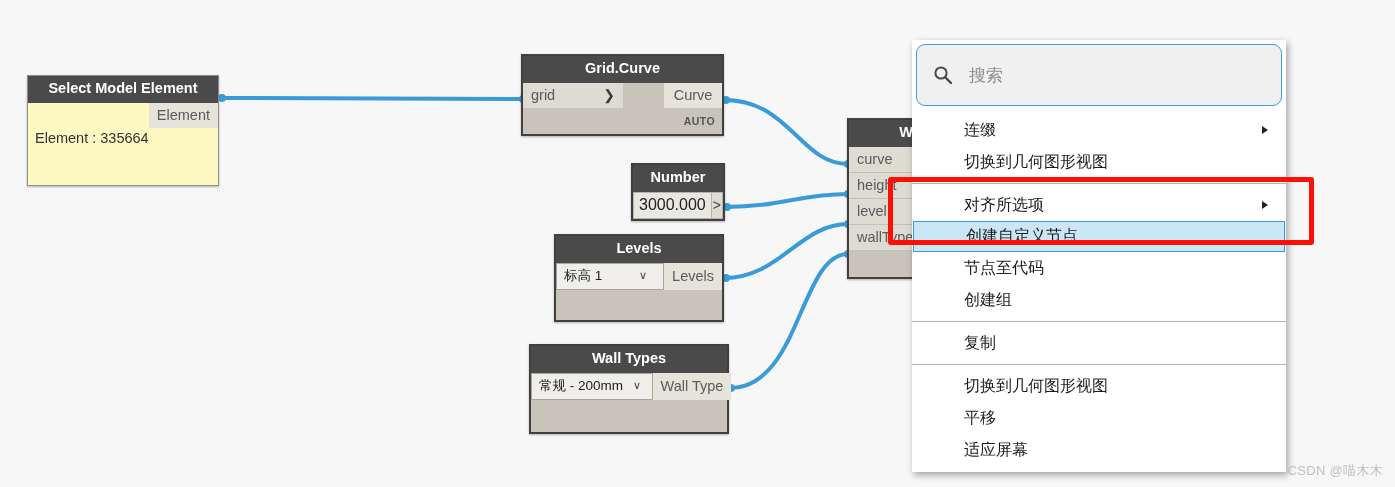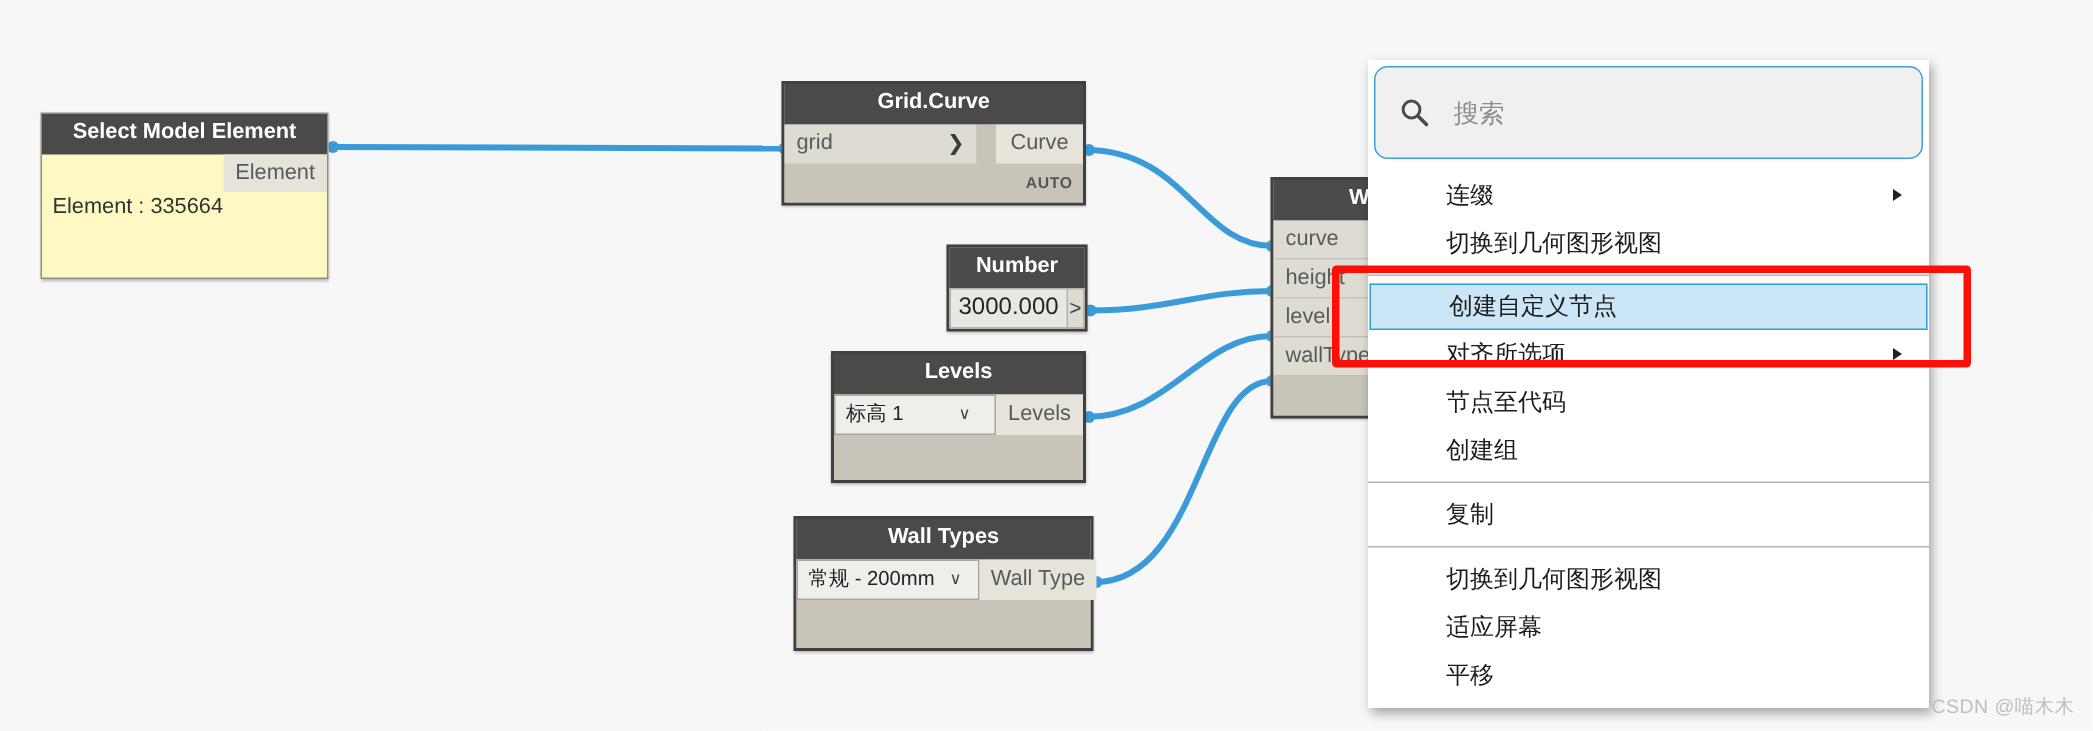--- a/index.html
+++ b/index.html
@@ -91,21 +91,21 @@
   #node-select .port-out { background: #e6e3db; }
   #node-select .elem-text {
     font-size: 14.5px;
     color: #333;
     padding: 2px 0 0 7px;
     height: 57px;
   }
 
   
   #node-gridcurve { left: 521px; top: 54px; width: 203px; }
-  #node-gridcurve .port-in { width: 128px; justify-content: space-between; }
+  #node-gridcurve .port-in { width: 100px; justify-content: space-between; align-items: flex-end; }
   #node-gridcurve .port-out { width: 58px; justify-content: center; }
 
   
   #node-number { left: 631px; top: 163px; width: 94px; }
   #node-number .num-val {
     background: #e9e7e1;
     border: 1px solid #b5b2aa;
     font-size: 16px; color: #222;
     padding: 3px 5px 4px 5px;
     flex: 1 1 auto;
@@ -347,57 +347,57 @@
         <span>连缀</span>
         <span class="arrow"></span>
       </div>
 
       <div class="menu-item">
         <span>切换到几何图形视图</span>
       </div>
 
       <div class="menu-sep"></div>
 
+      <div class="menu-item">
+        <span>对齐所选项</span>
+        <span class="arrow"></span>
+      </div>
+
       <div class="menu-item highlight">
         <span>创建自定义节点</span>
       </div>
 
       <div class="menu-item">
-        <span>对齐所选项</span>
-        <span class="arrow"></span>
-      </div>
-
-      <div class="menu-item">
         <span>节点至代码</span>
       </div>
 
       <div class="menu-item">
         <span>创建组</span>
       </div>
 
       <div class="menu-sep"></div>
 
       <div class="menu-item">
         <span>复制</span>
       </div>
 
       <div class="menu-sep"></div>
 
       <div class="menu-item">
         <span>切换到几何图形视图</span>
       </div>
 
       <div class="menu-item">
+        <span>平移</span>
+      </div>
+
+      <div class="menu-item">
         <span>适应屏幕</span>
       </div>
 
-      <div class="menu-item">
-        <span>平移</span>
-      </div>
-
     </div>
   </div>
 
   <div id="annot"></div>
 
   <div id="watermark">CSDN @喵木木</div>
 
 </div>
 
 </body></html>

